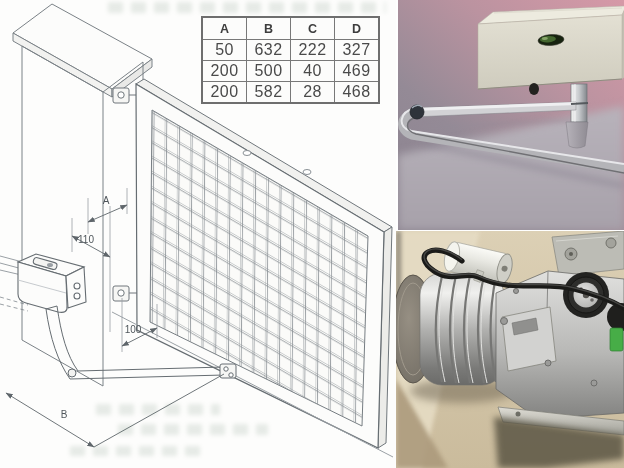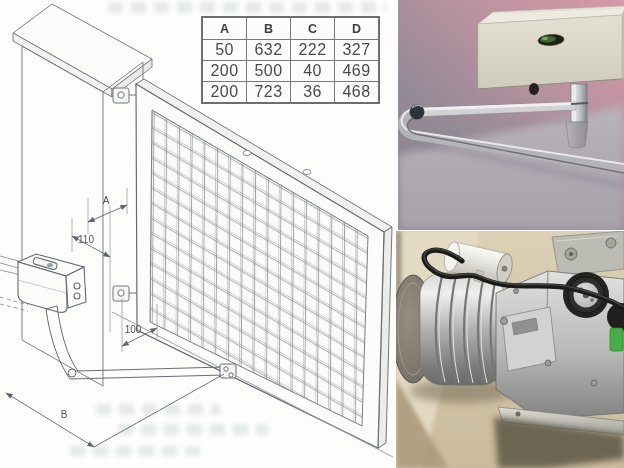--- a/index.html
+++ b/index.html
@@ -137,22 +137,22 @@
             <td>327</td>
         </tr>
         <tr>
           <td>200</td>
             <td>500</td>
             <td>40</td>
             <td>469</td>
         </tr>
         <tr>
           <td>200</td>
-            <td>723</td>
-            <td>36</td>
+            <td>582</td>
+            <td>28</td>
             <td>468</td>
         </tr>
       </tbody>
     </table>
   </div>
 
   <div class="photo photo-top">
     <svg width="226" height="230" viewBox="0 0 226 230">
       <defs>
         <linearGradient id="bgTop" x1="1" y1="0" x2="0.15" y2="1">

